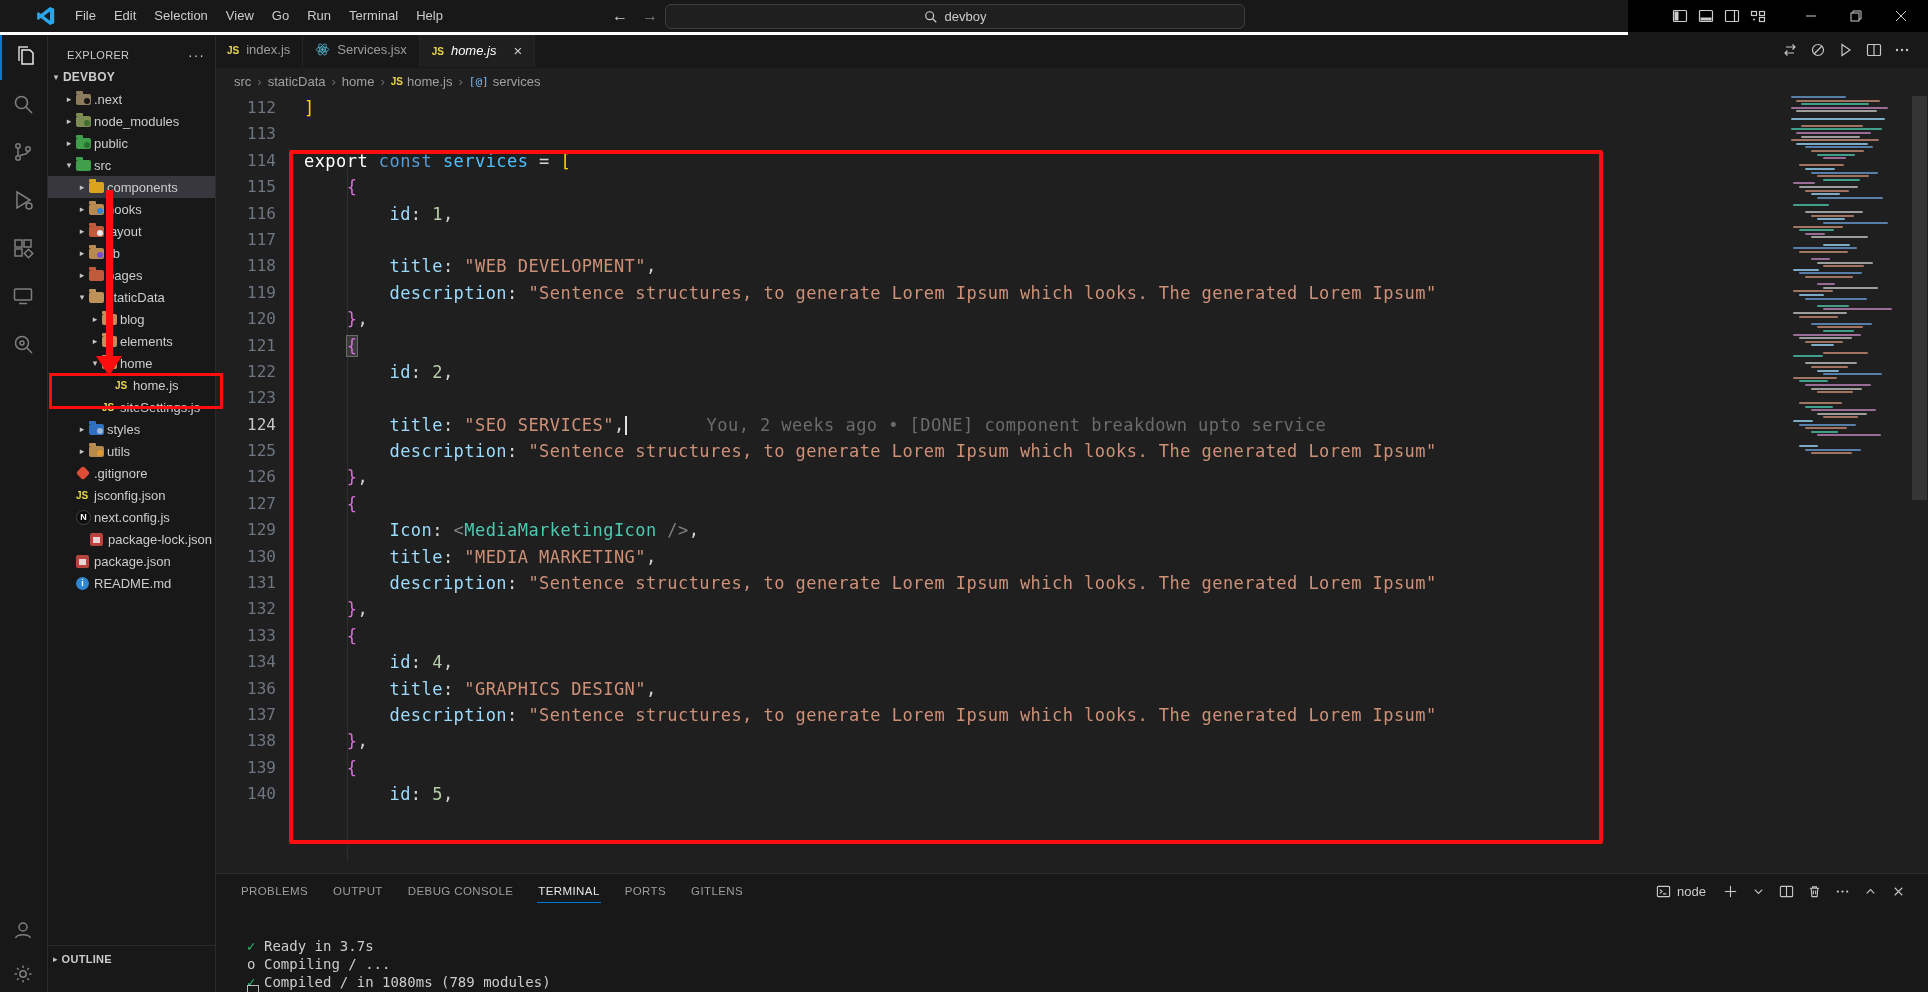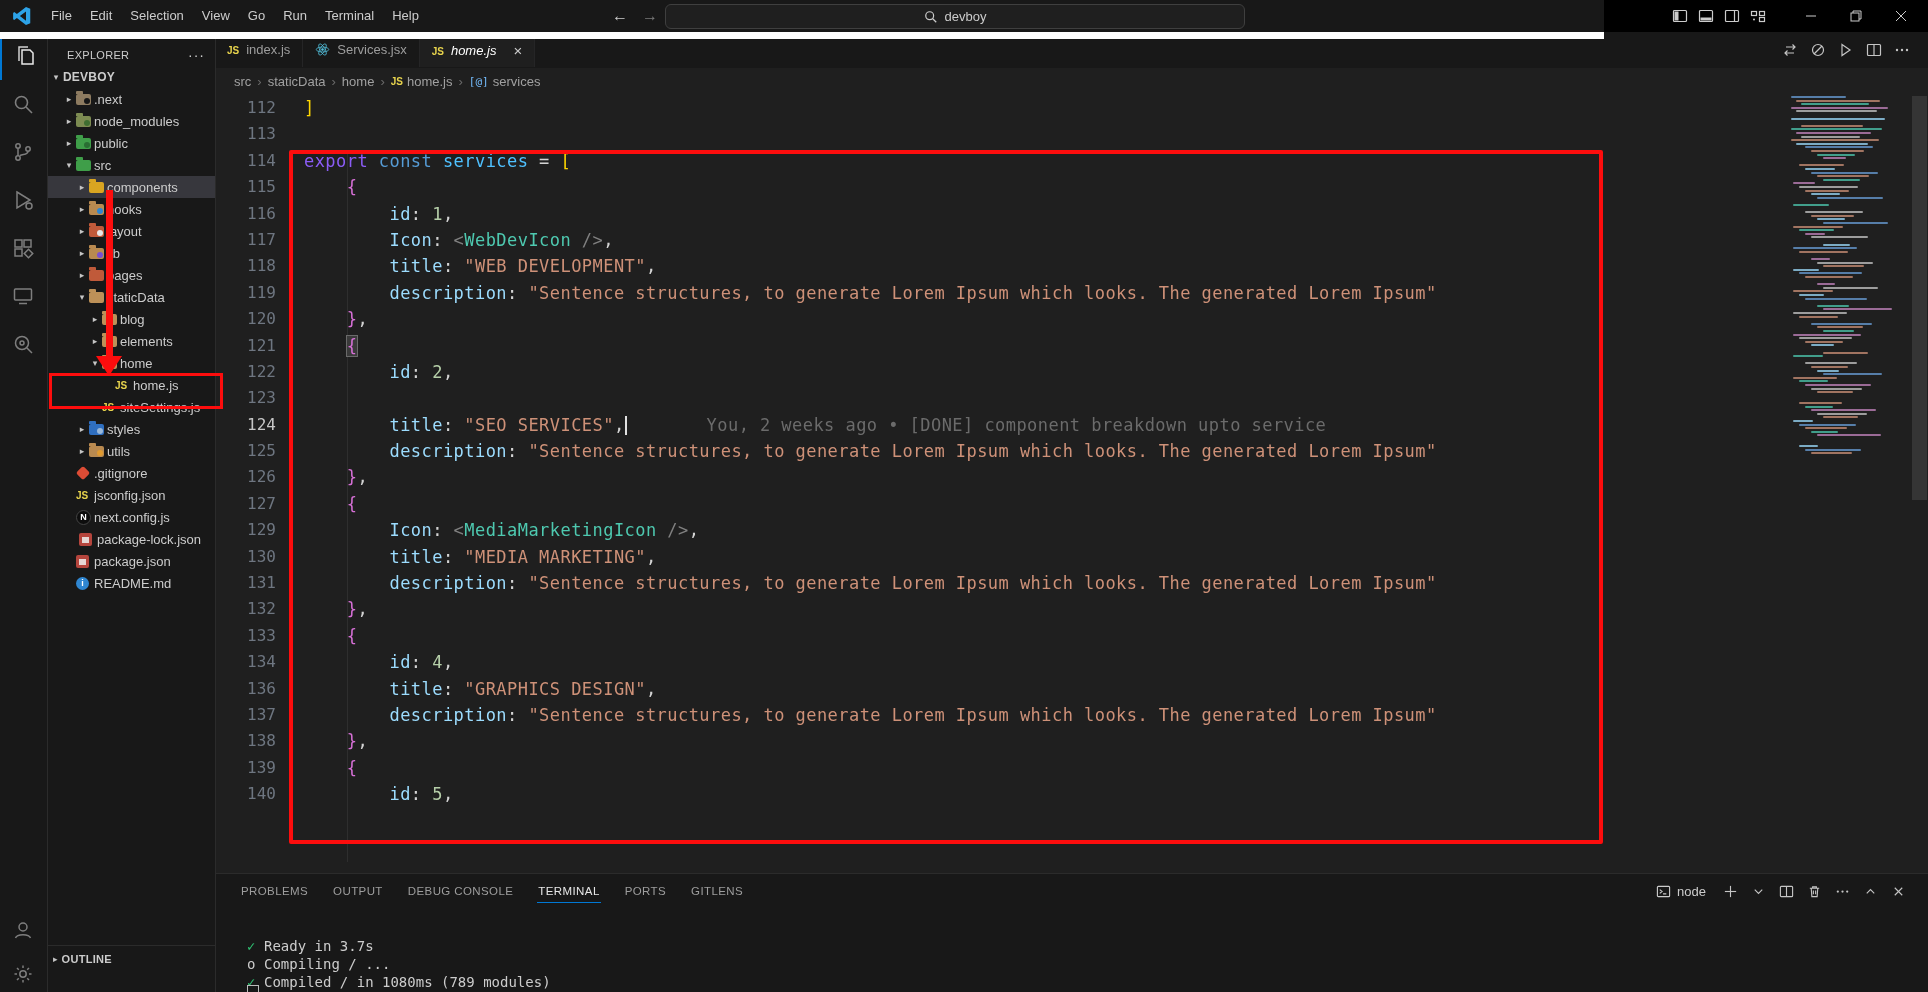--- a/index.html
+++ b/index.html
@@ -3,21 +3,21 @@
 <meta charset="utf-8">
 <style>
   html,body{margin:0;padding:0;background:#000;}
   body{width:1928px;height:992px;position:relative;overflow:hidden;
        font-family:"Liberation Sans",sans-serif;color:#cccccc;
        -webkit-font-smoothing:antialiased;}
   svg{display:block;}
 
   
   .titlebar{position:absolute;left:0;top:0;width:1604px;height:32px;background:#181818;
-            border-bottom:7px solid #ffffff;display:flex;align-items:center;z-index:5;}
+            border-bottom:3px solid #ffffff;display:flex;align-items:center;z-index:5;padding-left:24px;}
   .logo{width:20px;height:20px;margin:0 10px 0 12px;}
   .menus{display:flex;align-items:center;height:100%;}
   .menu-item{padding:0 9px;font-size:13px;color:#cccccc;line-height:32px;cursor:default;}
   .nav-arrows{position:absolute;left:612px;top:0;height:32px;display:flex;align-items:center;gap:14px;
               font-size:16px;color:#cccccc;}
   .nav-arrows .fwd{color:#7a7a7a;}
   .command-center{position:absolute;left:665px;top:4px;width:578px;height:23px;background:#1f1f1f;
                   border:1px solid #3f3f3f;border-radius:6px;display:flex;align-items:center;
                   justify-content:center;gap:7px;font-size:13px;color:#cccccc;}
   .layout-controls{position:absolute;left:1672px;top:0;height:32px;display:flex;align-items:center;gap:10px;}
@@ -82,21 +82,21 @@
   .bc-sym{color:#75beff;font-size:11px;font-family:"DejaVu Sans Mono",monospace;}
 
   
   .editor{position:absolute;left:215px;top:95px;width:1713px;height:778px;background:#1f1f1f;overflow:hidden;}
   .code-lines{position:absolute;left:0;top:0;width:100%;}
   .cl{height:26.4px;line-height:26.4px;display:flex;white-space:pre;
       font-family:"DejaVu Sans Mono",monospace;font-size:17px;letter-spacing:.45px;}
   .cl .gut{flex:0 0 61px;text-align:right;color:#6e7681;font-size:16px;letter-spacing:0;}
   .cl.active .gut{color:#c6c6c6;}
   .cl .code{padding-left:28px;}
-  .tk-kw{color:#8b5cf6;} .tk-decl{color:#569cd6;} .tk-const{color:#4fc1ff;}
+  .tk-kw{color:#ffffff;} .tk-decl{color:#569cd6;} .tk-const{color:#4fc1ff;}
   .tk-prop{color:#9cdcfe;} .tk-punc{color:#d4d4d4;} .tk-num{color:#b5cea8;}
   .tk-str{color:#ce9178;} .tk-comp{color:#4ec9b0;} .tk-tag{color:#808080;}
   .tk-b1{color:#ffd700;} .tk-b2{color:#d670d6;}
   .tk-box{outline:1px solid #6a6a6a;background:#3a3a3a;}
   .blame{color:#6b6b6b;margin-left:80px;}
   .cursor{display:inline-block;width:2px;height:19px;background:#e0e0e0;vertical-align:-4px;}
   .indent-guide{position:absolute;left:132px;top:55px;width:1px;height:712px;background:#2e2e2e;}
   .minimap{position:absolute;left:1574px;top:1px;width:111px;height:400px;}
   .mm-bar{position:absolute;height:2px;border-radius:1px;opacity:.75;}
   .vscroll{position:absolute;left:1697px;top:1px;width:15px;height:404px;background:rgba(121,121,121,.25);}
@@ -427,21 +427,21 @@
         </span>
         <span class="lbl">jsconfig.json</span>
       </div>
       <div class="trow" style="padding-left: 15px;">
         <span class="chev"></span>
         <span class="ticon">
           <span class="next-badge">N</span>
         </span>
         <span class="lbl">next.config.js</span>
       </div>
-      <div class="trow" style="padding-left: 18px;">
+      <div class="trow" style="padding-left: 29px;">
         <span class="chev"></span>
         <span class="ticon">
           <span class="npm-badge"></span>
         </span>
         <span class="lbl">package-lock.json</span>
       </div>
       <div class="trow" style="padding-left: 15px;">
         <span class="chev"></span>
         <span class="ticon">
           <span class="npm-badge"></span>
@@ -543,21 +543,21 @@
   </div>
 
 <div class="editor">
   <div class="indent-guide"></div>
   <div class="code-lines" id="code-lines">
       <div class="cl"><span class="gut">112</span><span class="code"><span class="tk-b1">]</span></span></div>
       <div class="cl"><span class="gut">113</span><span class="code"></span></div>
       <div class="cl"><span class="gut">114</span><span class="code"><span class="tk-kw">export </span><span class="tk-decl">const </span><span class="tk-const">services </span><span class="tk-punc">= </span><span class="tk-b1">[</span></span></div>
       <div class="cl"><span class="gut">115</span><span class="code"><span class="tk-punc">    </span><span class="tk-b2">{</span></span></div>
       <div class="cl"><span class="gut">116</span><span class="code"><span class="tk-punc">        </span><span class="tk-prop">id</span><span class="tk-punc">: </span><span class="tk-num">1</span><span class="tk-punc">,</span></span></div>
-      <div class="cl"><span class="gut">117</span><span class="code"><span class="tk-punc">        </span><span class="tk-prop">Icon</span><span class="tk-punc">: </span><span class="tk-tag">&lt;</span><span class="tk-comp">WebDevIcon</span><span class="tk-tag"> /&gt;</span><span class="tk-punc">,</span></span></div>
+      <div class="cl"><span class="gut">117</span></div>
       <div class="cl"><span class="gut">118</span><span class="code"><span class="tk-punc">        </span><span class="tk-prop">title</span><span class="tk-punc">: </span><span class="tk-str">"WEB DEVELOPMENT"</span><span class="tk-punc">,</span></span></div>
       <div class="cl"><span class="gut">119</span><span class="code"><span class="tk-punc">        </span><span class="tk-prop">description</span><span class="tk-punc">: </span><span class="tk-str">"Sentence structures, to generate Lorem Ipsum which looks. The generated Lorem Ipsum"</span></span></div>
       <div class="cl"><span class="gut">120</span><span class="code"><span class="tk-punc">    </span><span class="tk-b2">}</span><span class="tk-punc">,</span></span></div>
       <div class="cl"><span class="gut">121</span><span class="code"><span class="tk-punc">    </span><span class="tk-b2 tk-box">{</span></span></div>
       <div class="cl"><span class="gut">122</span><span class="code"><span class="tk-punc">        </span><span class="tk-prop">id</span><span class="tk-punc">: </span><span class="tk-num">2</span><span class="tk-punc">,</span></span></div>
       <div class="cl"><span class="gut">123</span></div>
       <div class="cl active"><span class="gut">124</span><span class="code"><span class="tk-punc">        </span><span class="tk-prop">title</span><span class="tk-punc">: </span><span class="tk-str">"SEO SERVICES"</span><span class="tk-punc">,</span><span class="cursor"></span><span class="blame">You, 2 weeks ago • [DONE] component breakdown upto service</span></span></div>
       <div class="cl"><span class="gut">125</span><span class="code"><span class="tk-punc">        </span><span class="tk-prop">description</span><span class="tk-punc">: </span><span class="tk-str">"Sentence structures, to generate Lorem Ipsum which looks. The generated Lorem Ipsum"</span></span></div>
       <div class="cl"><span class="gut">126</span><span class="code"><span class="tk-punc">    </span><span class="tk-b2">}</span><span class="tk-punc">,</span></span></div>
       <div class="cl"><span class="gut">127</span><span class="code"><span class="tk-punc">    </span><span class="tk-b2">{</span></span></div>

